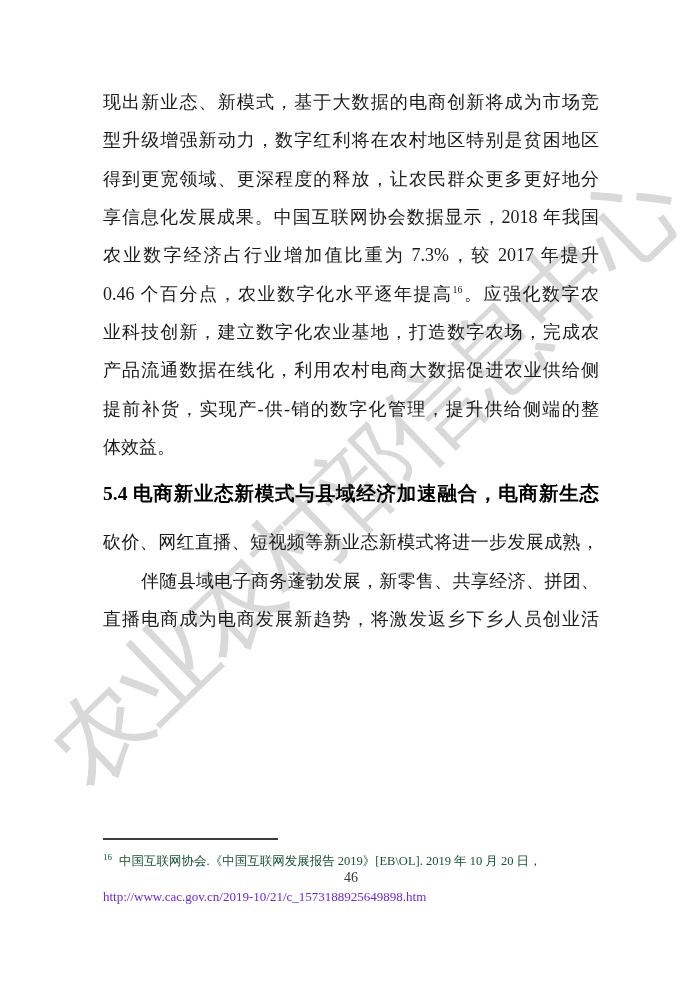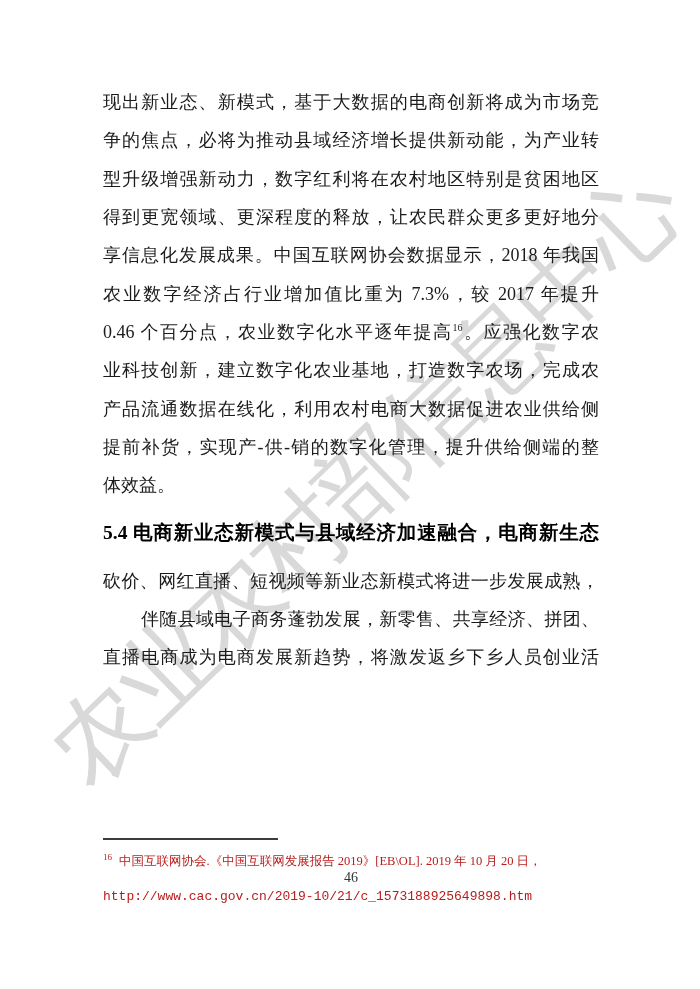--- a/index.html
+++ b/index.html
@@ -35,43 +35,42 @@
     text-align: justify; text-align-last: justify; overflow: hidden;
   }
   .hl.left { text-align-last: left; }
   .p2 { margin-top: 11px; }
   .fnsep {
     position: absolute; left: 103px; top: 838px; width: 175px;
     border-top: 2px solid #3c3c3c; z-index: 1;
   }
   .fnline {
     position: absolute; left: 103px; top: 853px; width: 496px;
-    font-size: 12.5px; line-height: 16px; color: #b91c1c; z-index: 1;
+    font-size: 12.5px; line-height: 16px; color: #14532d; z-index: 1;
   }
   .fnmark { font-size: 9px; vertical-align: super; margin-right: 7px; }
   .fnurl {
     position: absolute; left: 103px; top: 889px; width: 496px;
-    font-family: Liberation Mono, monospace;
-    font-size: 13px; color: #b91c1c; z-index: 1;
+    font-family: Liberation Serif, serif;
+    font-size: 13px; color: #6d28d9; z-index: 1;
   }
   .pagenum {
     position: absolute; left: 103px; top: 870px; width: 496px;
     text-align: center; font-size: 14px; color: #333333; z-index: 1;
   }
 </style>
 </head>
 <body>
 
 <div class="watermark">农业农村部信息中心</div>
 
 <div class="content">
 
   <div>
     <div class="bl">现出新业态、新模式，基于大数据的电商创新将成为市场竞</div>
-    <div class="bl">争的焦点，必将为推动县域经济增长提供新动能，为产业转</div>
     <div class="bl">型升级增强新动力，数字红利将在农村地区特别是贫困地区</div>
     <div class="bl">得到更宽领域、更深程度的释放，让农民群众更多更好地分</div>
     <div class="bl">享信息化发展成果。中国互联网协会数据显示，2018 年我国</div>
     <div class="bl">农业数字经济占行业增加值比重为 7.3%，较 2017 年提升</div>
     <div class="bl">
       <span>0.46 个百分点，农业数字化水平逐年提高</span><sup class="ref">16</sup><span>。应强化数字农</span>
     </div>
     <div class="bl">业科技创新，建立数字化农业基地，打造数字农场，完成农</div>
     <div class="bl">产品流通数据在线化，利用农村电商大数据促进农业供给侧</div>
     <div class="bl">提前补货，实现产-供-销的数字化管理，提升供给侧端的整</div>

